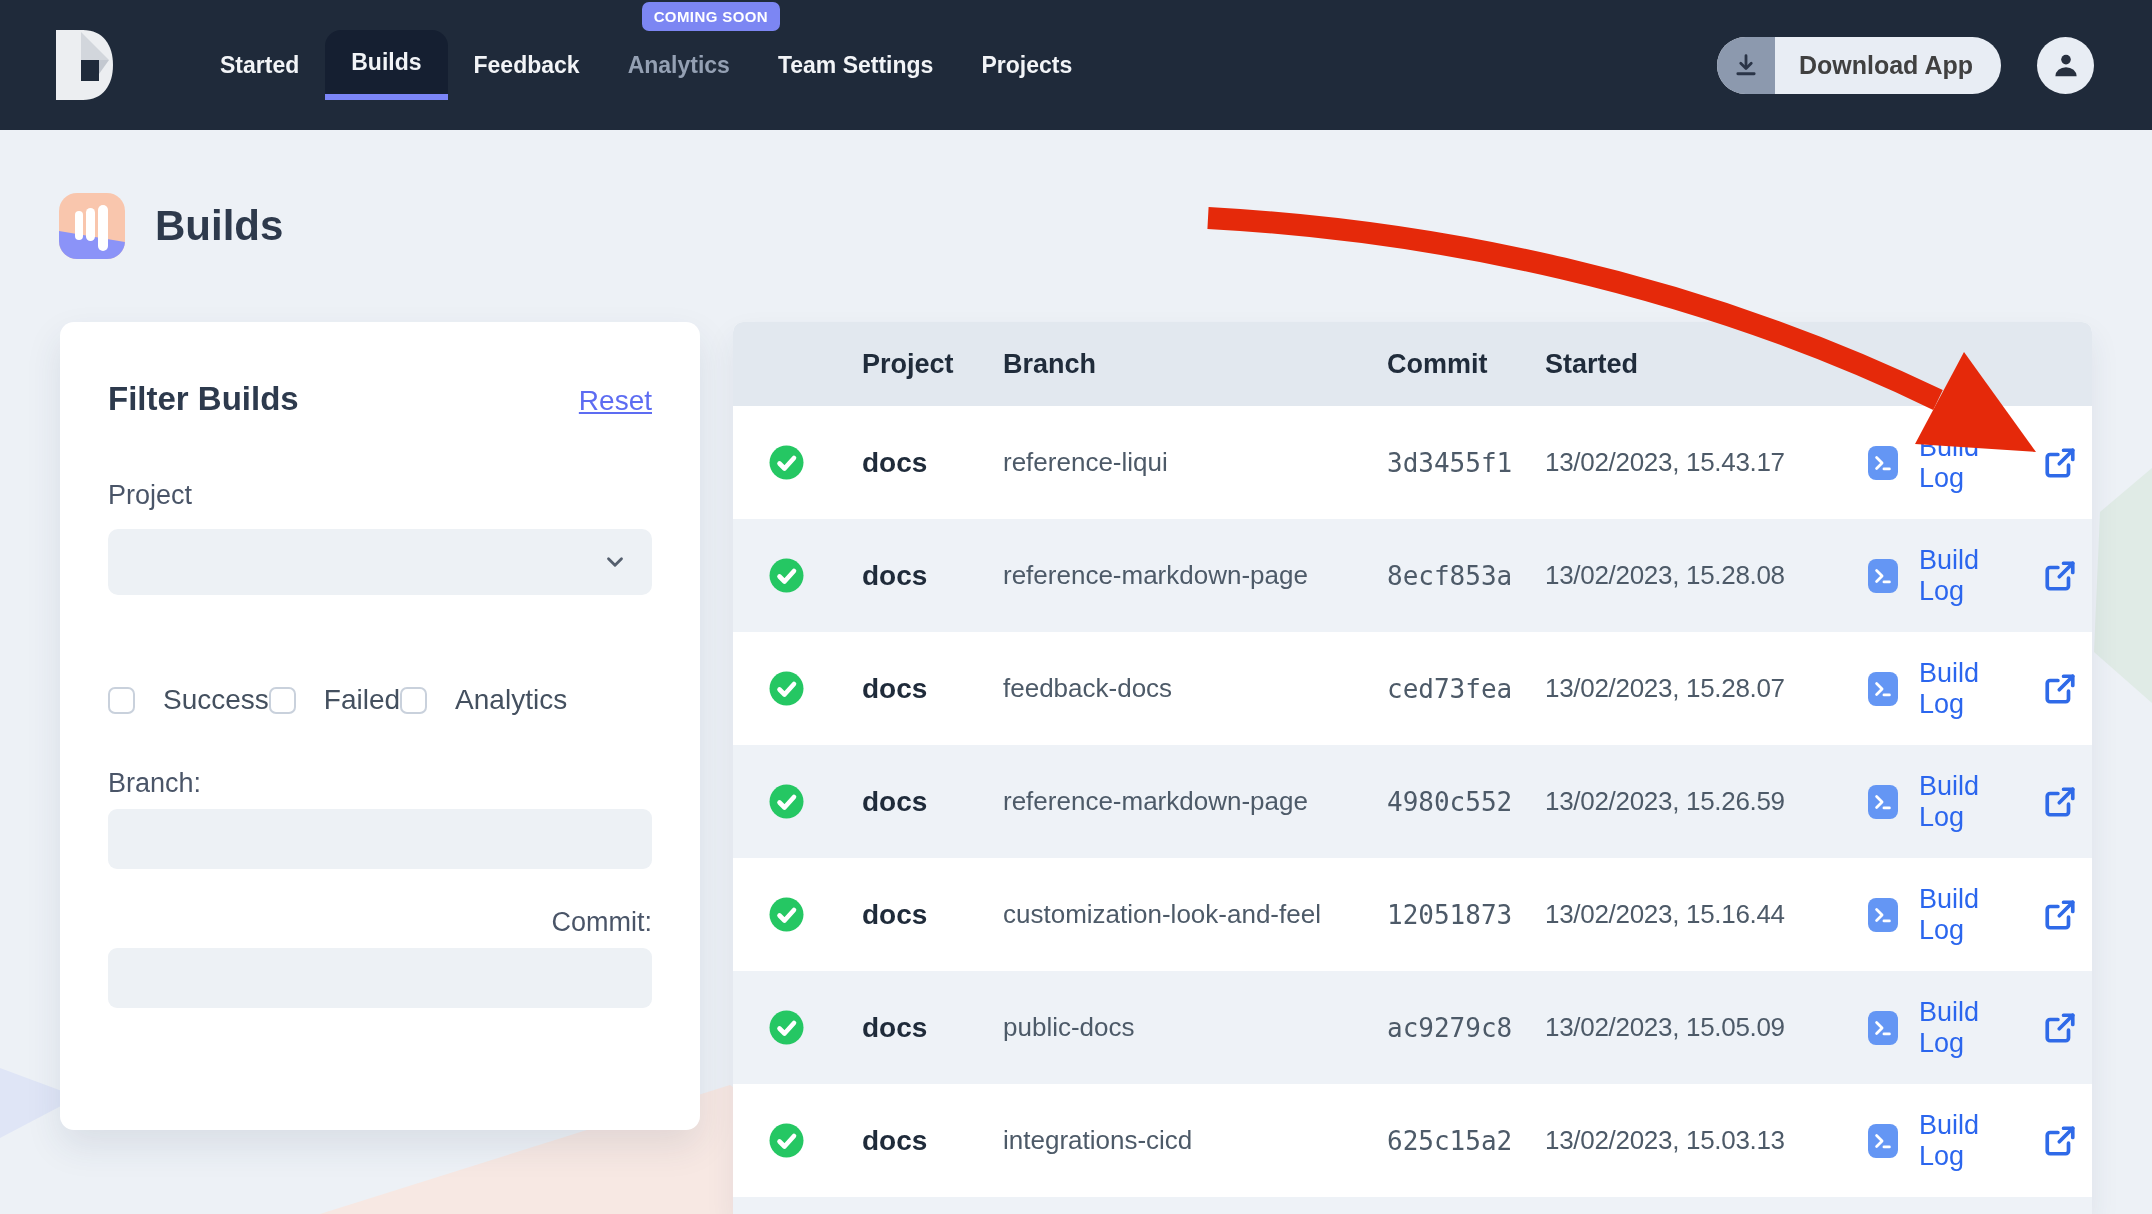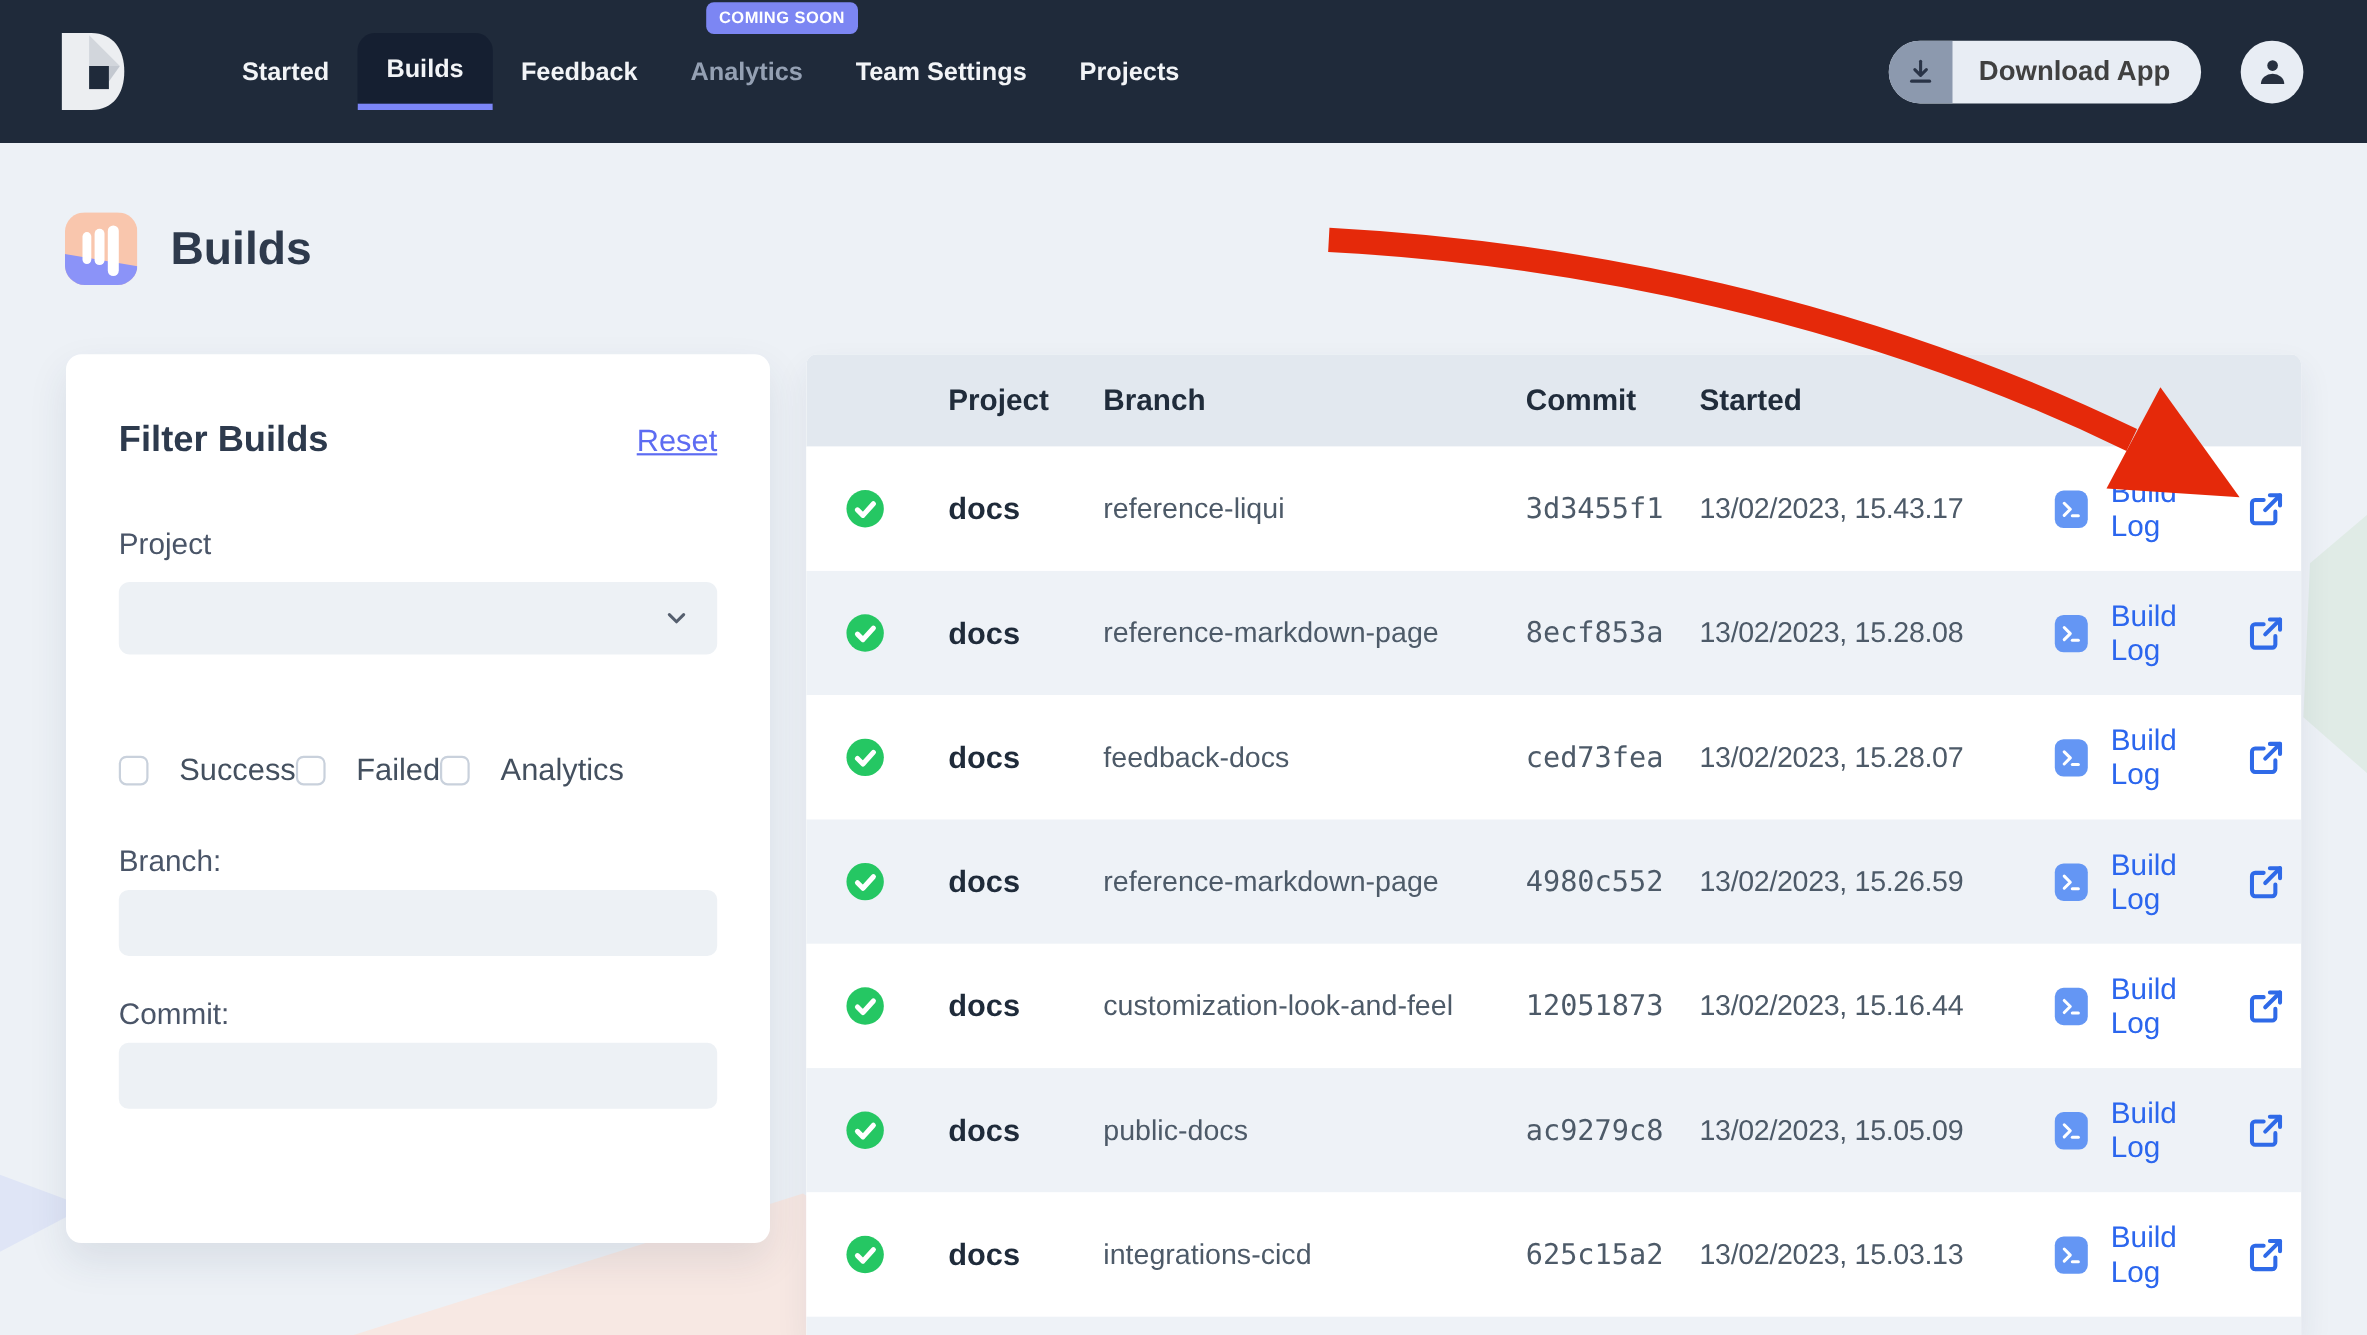--- a/index.html
+++ b/index.html
@@ -38,21 +38,21 @@
   .field-label { display:block; font-size:27px; color:#4a5568; }
   .project-label { margin-top:58px; }
   .select-box { margin-top:18px; height:66px; background:#edf1f5; border-radius:10px; position:relative; cursor:pointer; }
   .select-box svg { position:absolute; right:24px; top:20px; }
   .checkbox-group { margin-top:89px; display:flex; }
   .check-row { display:flex; align-items:center; gap:28px; cursor:pointer; }
   .check-box { width:27px; height:27px; border:2px solid #c9d1dc; border-radius:7px; background:#fff; flex:0 0 auto; }
   .check-label { font-size:28px; color:#44505f; }
   .branch-label { margin-top:52px; }
   .text-input { margin-top:10px; width:100%; height:60px; background:#edf1f5; border:none; border-radius:9px; font-size:26px; color:#2d3a4d; padding:0 18px; outline:none; }
-  .commit-label { margin-top:38px; }
+  .commit-label { margin-top:38px;text-align:right; }
 
   
   .table-card { position:absolute; left:733px; top:322px; width:1359px; height:892px; background:#ffffff; border-radius:10px 10px 0 0; box-shadow:0 14px 30px rgba(35,55,90,.08); z-index:2; overflow:hidden; display:flex; flex-direction:column; }
   .thead, .trow { display:grid; grid-template-columns:106px 164px 380px 158px 297px 180px 1fr; align-items:center; }
   .thead { height:84px; background:#e2e8ef; font-size:27px; font-weight:700; color:#202c3b; flex:0 0 auto; }
   .trow { height:113px; background:#ffffff; flex:0 0 auto; }
   .trow.alt { background:#eef2f7; }
   .row-stub { flex:1 1 auto; background:#eef2f7; }
   .col-project { padding-left:23px; }
   .col-commit { padding-left:4px; }

